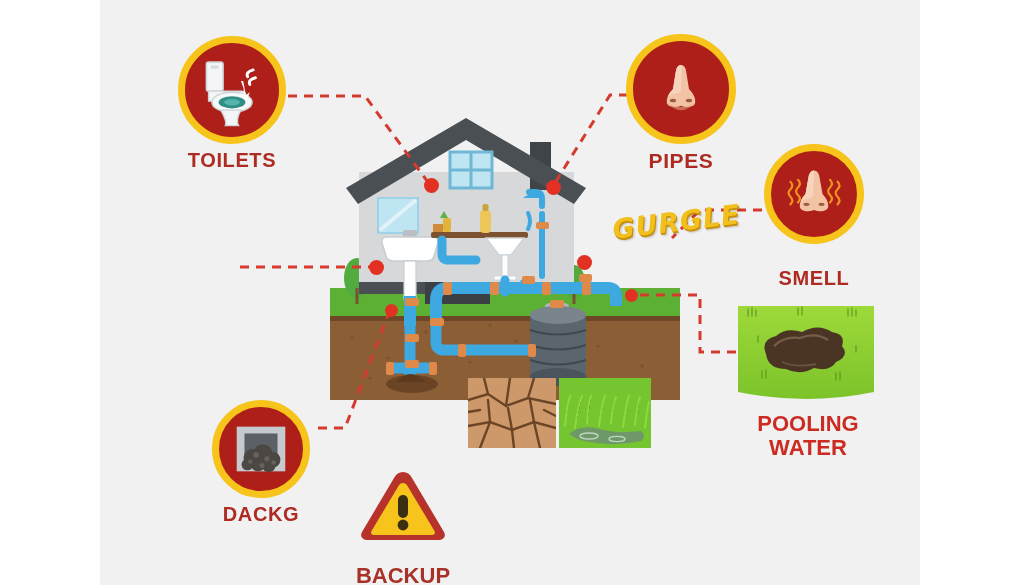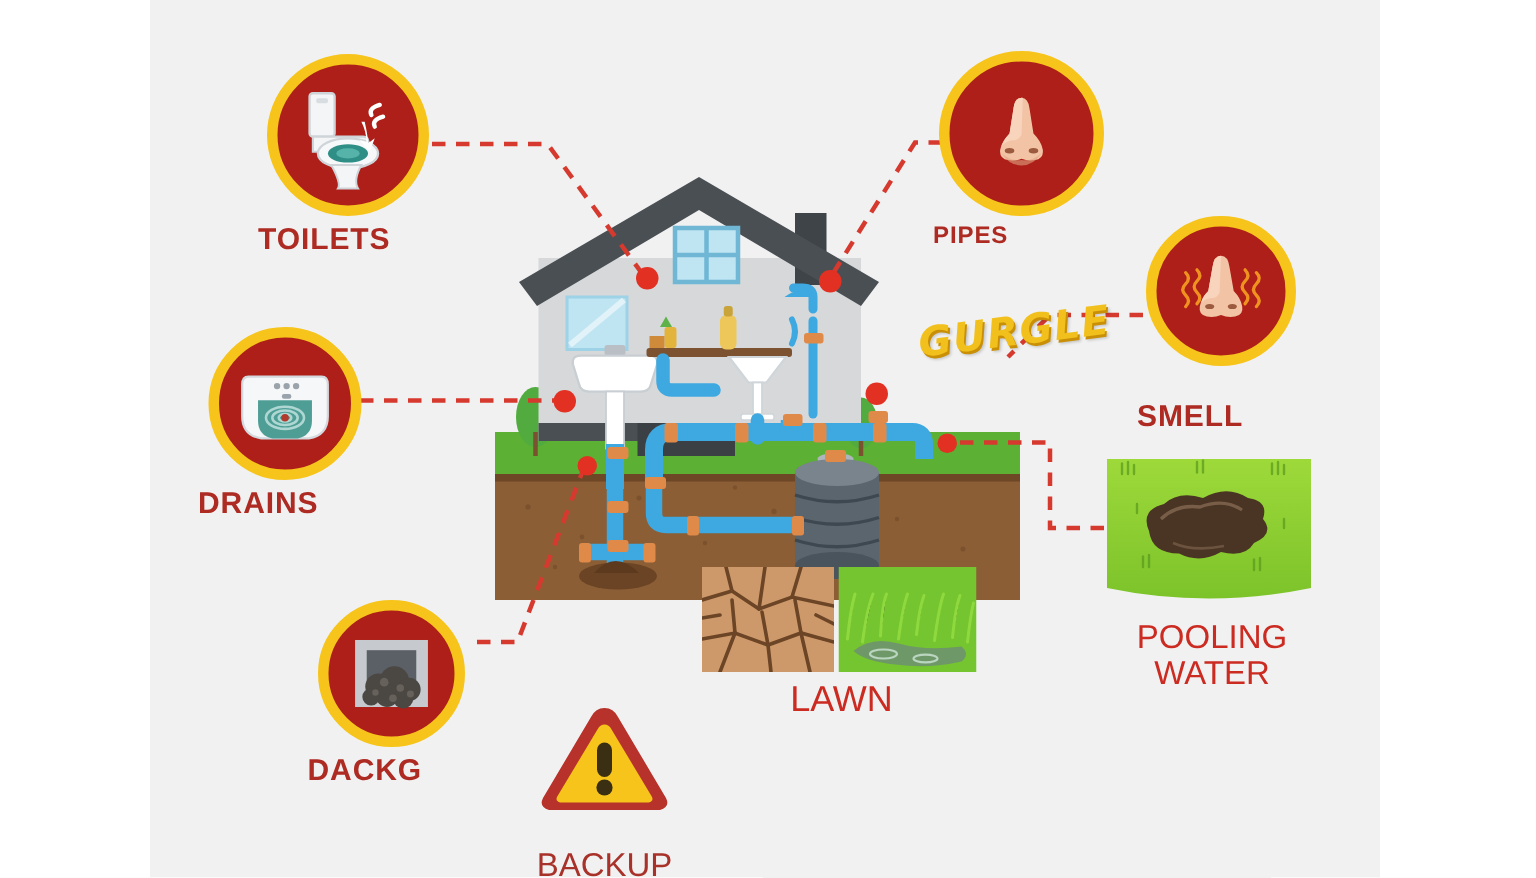--- a/index.html
+++ b/index.html
@@ -21,21 +21,21 @@
     left: 100px; top: 0px;
     width: 820px; height: 585px;
     background: #f1f1f1;
   }
   .abs { position: absolute; }
 
   
   #links { position: absolute; left: 0; top: 0; width: 1024px; height: 585px; pointer-events: none; }
 
   
-  .badge-wrap { position: absolute; text-align: left; }
+  .badge-wrap { position: absolute; text-align: center; }
   .badge {
     position: relative;
     border-radius: 50%;
     background: #ad1f18;
     border: 7px solid #f6c41a;
     box-sizing: border-box;
     display: flex; align-items: center; justify-content: center;
     overflow: hidden;
   }
   .badge-label {
@@ -43,21 +43,21 @@
     color: #ad2b22;
     font-weight: bold;
     letter-spacing: .6px;
     line-height: 1.05;
     white-space: pre-line;
   }
 
   
   .tile-label {
     color: #cc2b22;
-    font-weight: normal;
+    font-weight: bold;
     text-align: center;
     line-height: 1.08;
     white-space: pre-line;
   }
 
   .gurgle {
     position: absolute;
     color: #f2c01c;
     font-weight: bold;
     font-style: italic;
@@ -252,41 +252,20 @@
         <g stroke="#ffffff" stroke-width="2.6" fill="none" stroke-linecap="round">
           <path d="M54 17 q-7 2 -5 6"></path>
           <path d="M56 24 q-7 2 -5 6"></path>
         </g>
         <path d="M45 27 q2 9 2 13 l4 -3 l-3 8 l-6 -7 l4 1 q0 -6 -3 -12 z" fill="#ffffff"></path>
       </svg>
     </div>
     <div class="badge-label" style="font-size:20px;">TOILETS</div>
   </div>
 
-  <div class="badge-wrap" style="left:132px; top:218px; width:115px;">
-    <div class="badge" style="width:102px; height:102px; margin:0 auto;">
-      <svg viewBox="0 0 70 70" width="74" height="74">
-        <path d="M12 18 h46 q4 0 4 5 v20 q0 12 -12 14 h-30 q-12 -2 -12 -14 v-20 q0 -5 4 -5 z" fill="#f6f7f8" stroke="#d4d9dd" stroke-width="1.4"></path>
-        <g fill="#9aa3ab">
-          <circle cx="30" cy="24" r="2"></circle>
-            <circle cx="36" cy="24" r="2"></circle>
-            <circle cx="42" cy="24" r="2"></circle>
-          <rect x="33" y="29" width="6" height="3" rx="1.4"></rect>
-        </g>
-        <path d="M18 33 h34 v13 q0 9 -9 11 h-16 q-9 -2 -9 -11 z" fill="#4f9e96"></path>
-        <g stroke="#bfe2de" stroke-width="1.6" fill="none" opacity=".85">
-          <ellipse cx="35" cy="44" rx="12" ry="7"></ellipse>
-          <ellipse cx="35" cy="44" rx="8" ry="4.6"></ellipse>
-          <ellipse cx="35" cy="44" rx="4" ry="2.4"></ellipse>
-        </g>
-        <circle cx="35" cy="44" r="2.4" fill="#b23a2c"></circle>
-      </svg>
-    </div>
-    <div class="badge-label" style="font-size:20px;">DRAINS</div>
-  </div>
 
   <div class="badge-wrap" style="left:205px; top:400px; width:112px;">
     <div class="badge" style="width:98px; height:98px; margin:0 auto;">
       <svg viewBox="0 0 70 70" width="68" height="68">
         <rect x="10" y="12" width="50" height="46" fill="#c6cace"></rect>
         <rect x="18" y="19" width="34" height="32" fill="#5b6066"></rect>
         <g fill="#4b4742">
           <circle cx="26" cy="44" r="9"></circle>
             <circle cx="37" cy="40" r="10"></circle>
           <circle cx="47" cy="46" r="8"></circle>
@@ -309,21 +288,21 @@
   <div class="badge-wrap" style="left:622px; top:34px; width:118px;">
     <div class="badge" style="width:110px; height:110px; margin:0 auto;">
       <svg viewBox="0 0 70 70" width="62" height="62">
         <path d="M35 8 q-5 0 -6 8 l-3 19 q-6 6 -7 12 q-1 7 6 8 q5 1 10 -1 q5 2 10 1 q7 -1 6 -8 q-1 -6 -7 -12 l-3 -19 q-1 -8 -6 -8 z" fill="#f3c3a6"></path>
         <path d="M35 8 q-5 0 -6 8 l-3 19 q-4 4 -6 9 q5 -4 9 -4 q4 0 6 -4 l1 -28 z" fill="#f8d4bd"></path>
         <ellipse cx="26" cy="48" rx="3.6" ry="2" fill="#9c5a3f"></ellipse>
         <ellipse cx="44" cy="48" rx="3.6" ry="2" fill="#9c5a3f"></ellipse>
         <path d="M20 50 q7 6 15 5 q8 1 15 -5 q-6 9 -15 9 q-9 0 -15 -9 z" fill="#e0a484" opacity=".6"></path>
       </svg>
     </div>
-    <div class="badge-label" style="font-size:16px;">PIPES</div>
+    <div class="badge-label" style="font-size:21px;">PIPES</div>
   </div>
 
   <div class="badge-wrap" style="left:758px; top:144px; width:112px;">
     <div class="badge" style="width:100px; height:100px; margin:0 auto;">
       <svg viewBox="0 0 80 70" width="76" height="66">
         <path d="M40 10 q-5 0 -6 8 l-3 17 q-5 5 -6 11 q-1 6 5 7 q5 1 10 -1 q5 2 10 1 q6 -1 5 -7 q-1 -6 -6 -11 l-3 -17 q-1 -8 -6 -8 z" fill="#f3c3a6"></path>
         <path d="M40 10 q-5 0 -6 8 l-3 17 q-4 4 -5 8 q4 -3 8 -3 q3 0 5 -4 l1 -26 z" fill="#f8d4bd"></path>
         <ellipse cx="32" cy="46" rx="3.2" ry="1.8" fill="#9c5a3f"></ellipse>
         <ellipse cx="48" cy="46" rx="3.2" ry="1.8" fill="#9c5a3f"></ellipse>
         <g stroke="#f0921f" stroke-width="2.3" fill="none" stroke-linecap="round">
@@ -370,21 +349,20 @@
           <path d="M76 47 q2 -20 5 -28"></path>
             <path d="M86 50 q2 -18 4 -26"></path>
         </g>
         <path d="M10 56 q12 -10 30 -5 q18 5 42 2 q6 5 0 10 q-22 5 -44 2 q-20 -2 -28 -9 z" fill="#6f8f73" opacity=".85"></path>
         <g stroke="#cfe6d6" stroke-width="1.4" fill="none" opacity=".8">
           <ellipse cx="30" cy="58" rx="9" ry="3"></ellipse>
           <ellipse cx="58" cy="61" rx="8" ry="2.6"></ellipse>
         </g>
       </svg>
     </div>
-    <div class="tile-label" style="font-size:24px; margin-top:6px;">LAWN</div>
   </div>
 
   <div class="abs" style="left:738px; top:306px; width:140px;">
     <svg width="136" height="98" viewBox="0 0 136 98">
       <defs>
         <linearGradient id="grassGrad" x1="0" y1="0" x2="0" y2="1">
           <stop offset="0%" stop-color="#9ed93a"></stop>
           <stop offset="100%" stop-color="#7cc32a"></stop>
         </linearGradient>
       </defs>

